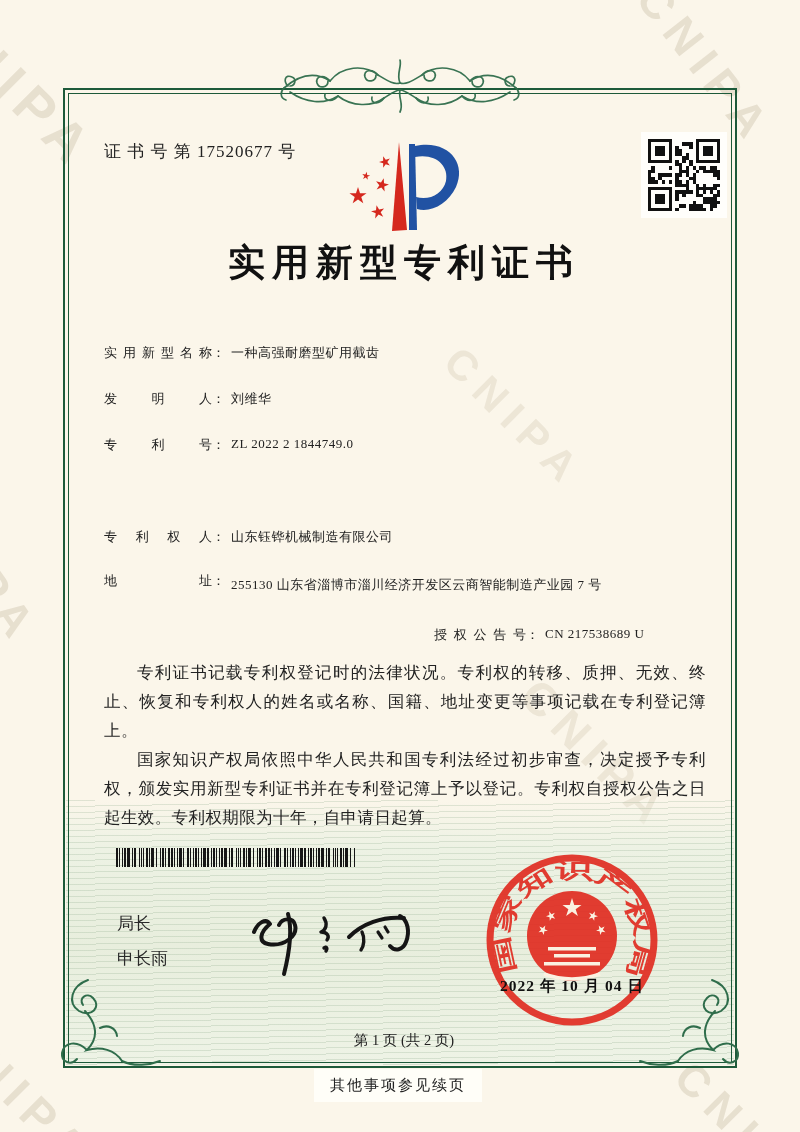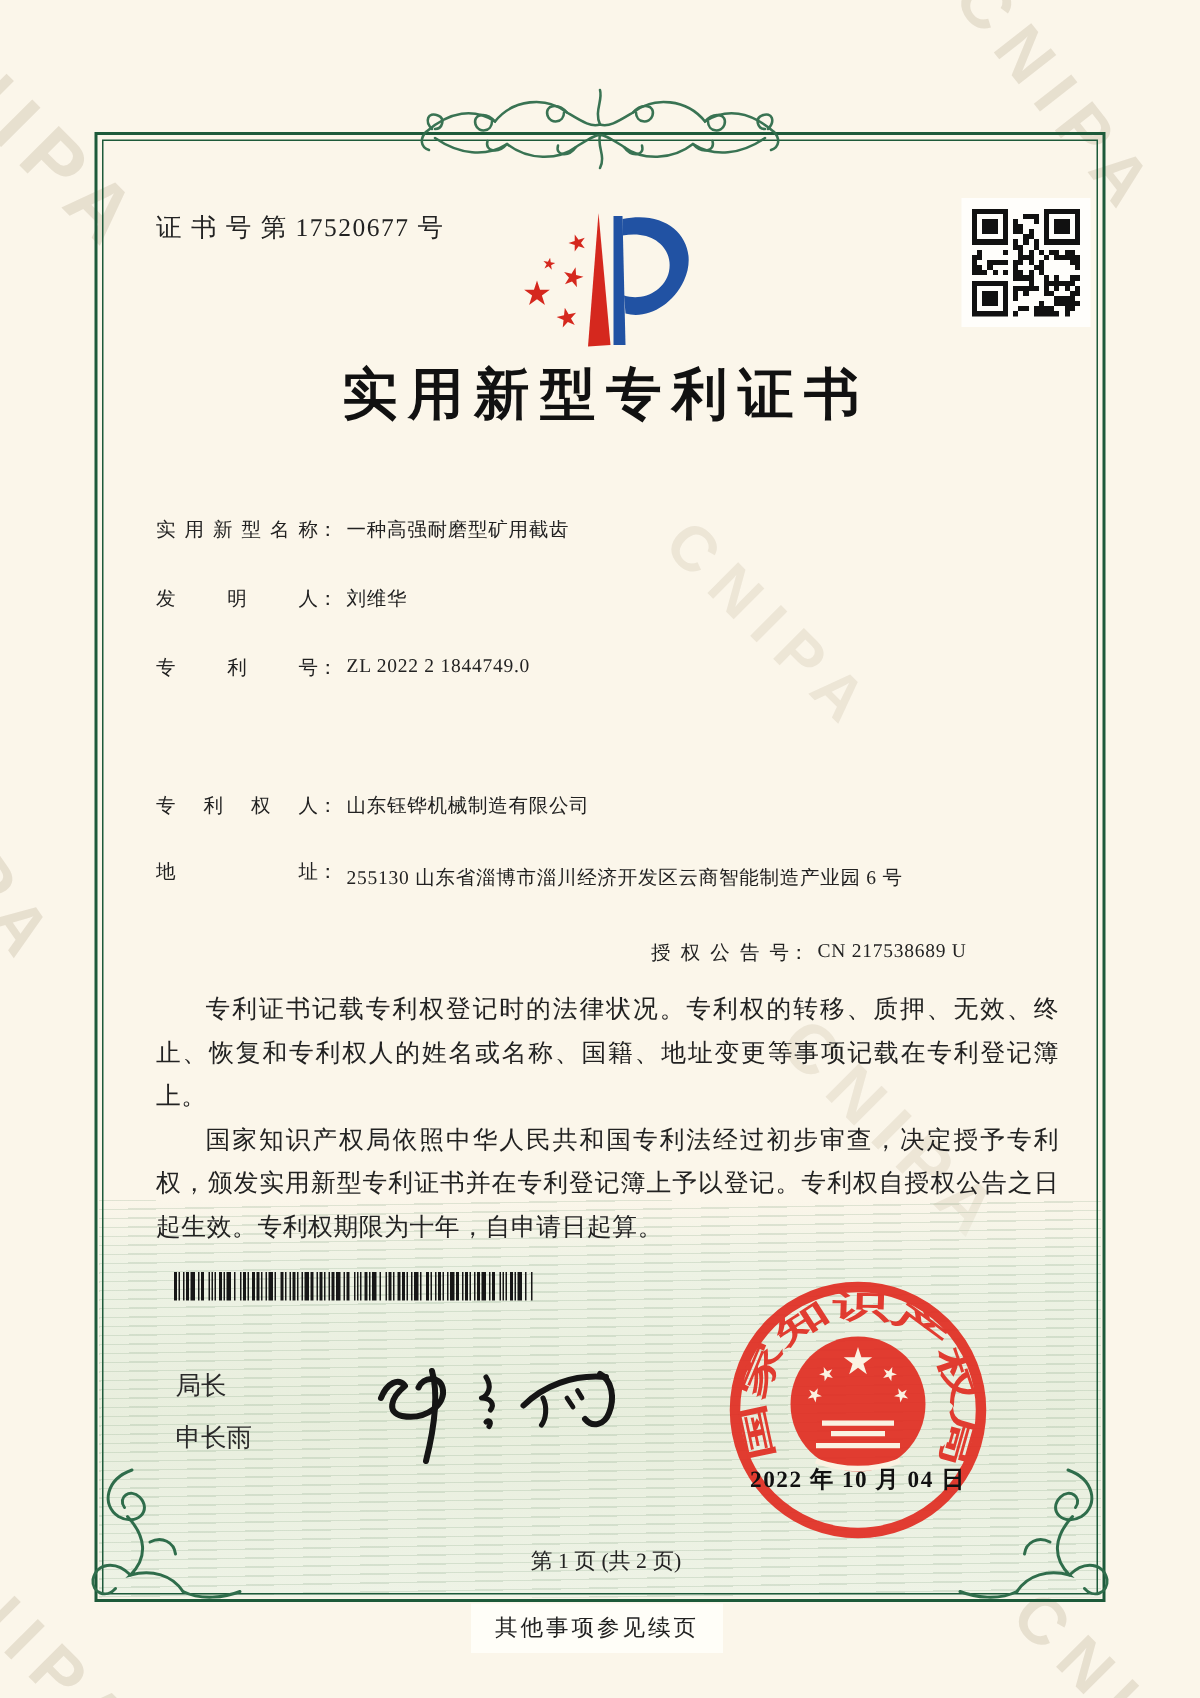--- a/index.html
+++ b/index.html
@@ -284,21 +284,21 @@
     <div class="frow" style="top:390px;">
       <span class="flabel">发明人</span><span class="colon">：</span><span class="fvalue">刘维华</span>
     </div>
     <div class="frow" style="top:436px;">
       <span class="flabel">专利号</span><span class="colon">：</span><span class="fvalue">ZL 2022 2 1844749.0</span>
     </div>
     <div class="frow" style="top:528px;">
       <span class="flabel">专利权人</span><span class="colon">：</span><span class="fvalue">山东钰铧机械制造有限公司</span>
     </div>
     <div class="frow" style="top:572px;">
-      <span class="flabel">地址</span><span class="colon">：</span><span class="fvalue wrap">255130 山东省淄博市淄川经济开发区云商智能制造产业园 6 号</span>
+      <span class="flabel">地址</span><span class="colon">：</span><span class="fvalue wrap">255130 山东省淄博市淄川经济开发区云商智能制造产业园 7 号</span>
     </div>
     <div class="frow" style="top:626px;left:430px;">
       <span class="flabel" style="width:92px;">授权公告号</span><span class="colon">：</span><span class="fvalue">CN 217538689 U</span>
     </div>
 
     <div class="paras">
       <p>专利证书记载专利权登记时的法律状况。专利权的转移、质押、无效、终止、恢复和专利权人的姓名或名称、国籍、地址变更等事项记载在专利登记簿上。</p>
       <p>国家知识产权局依照中华人民共和国专利法经过初步审查，决定授予专利权，颁发实用新型专利证书并在专利登记簿上予以登记。专利权自授权公告之日起生效。专利权期限为十年，自申请日起算。</p>
     </div>
 

